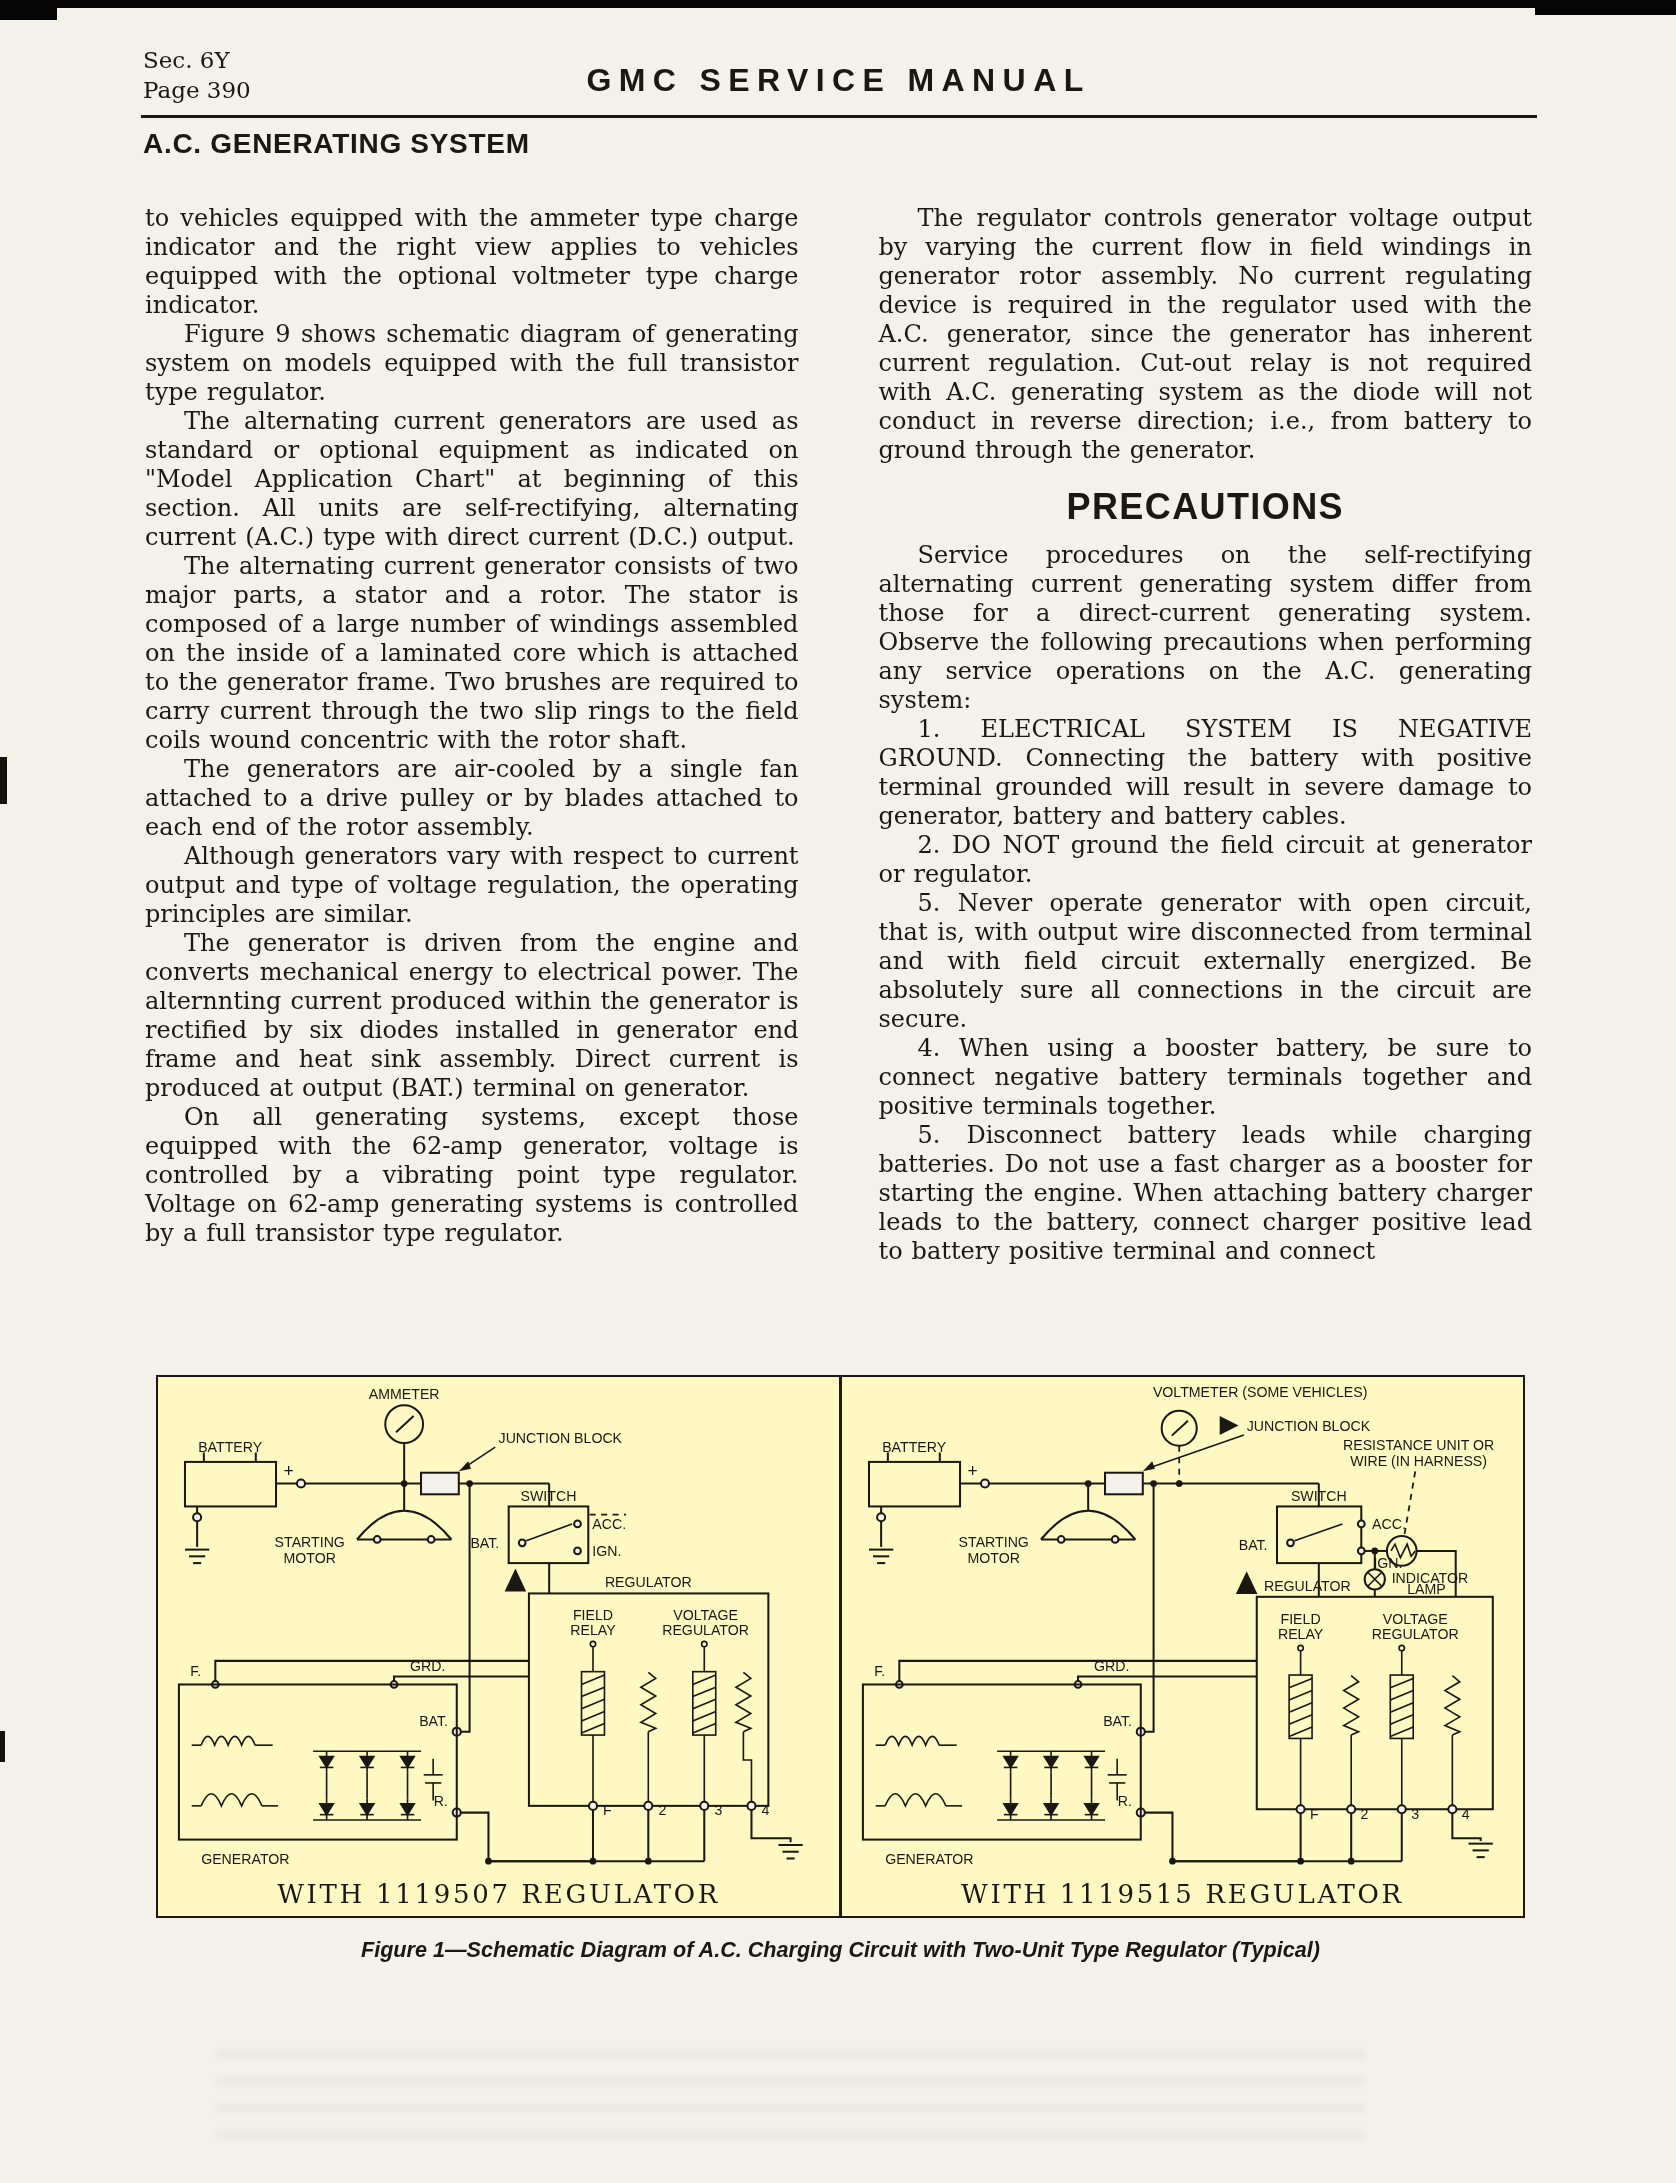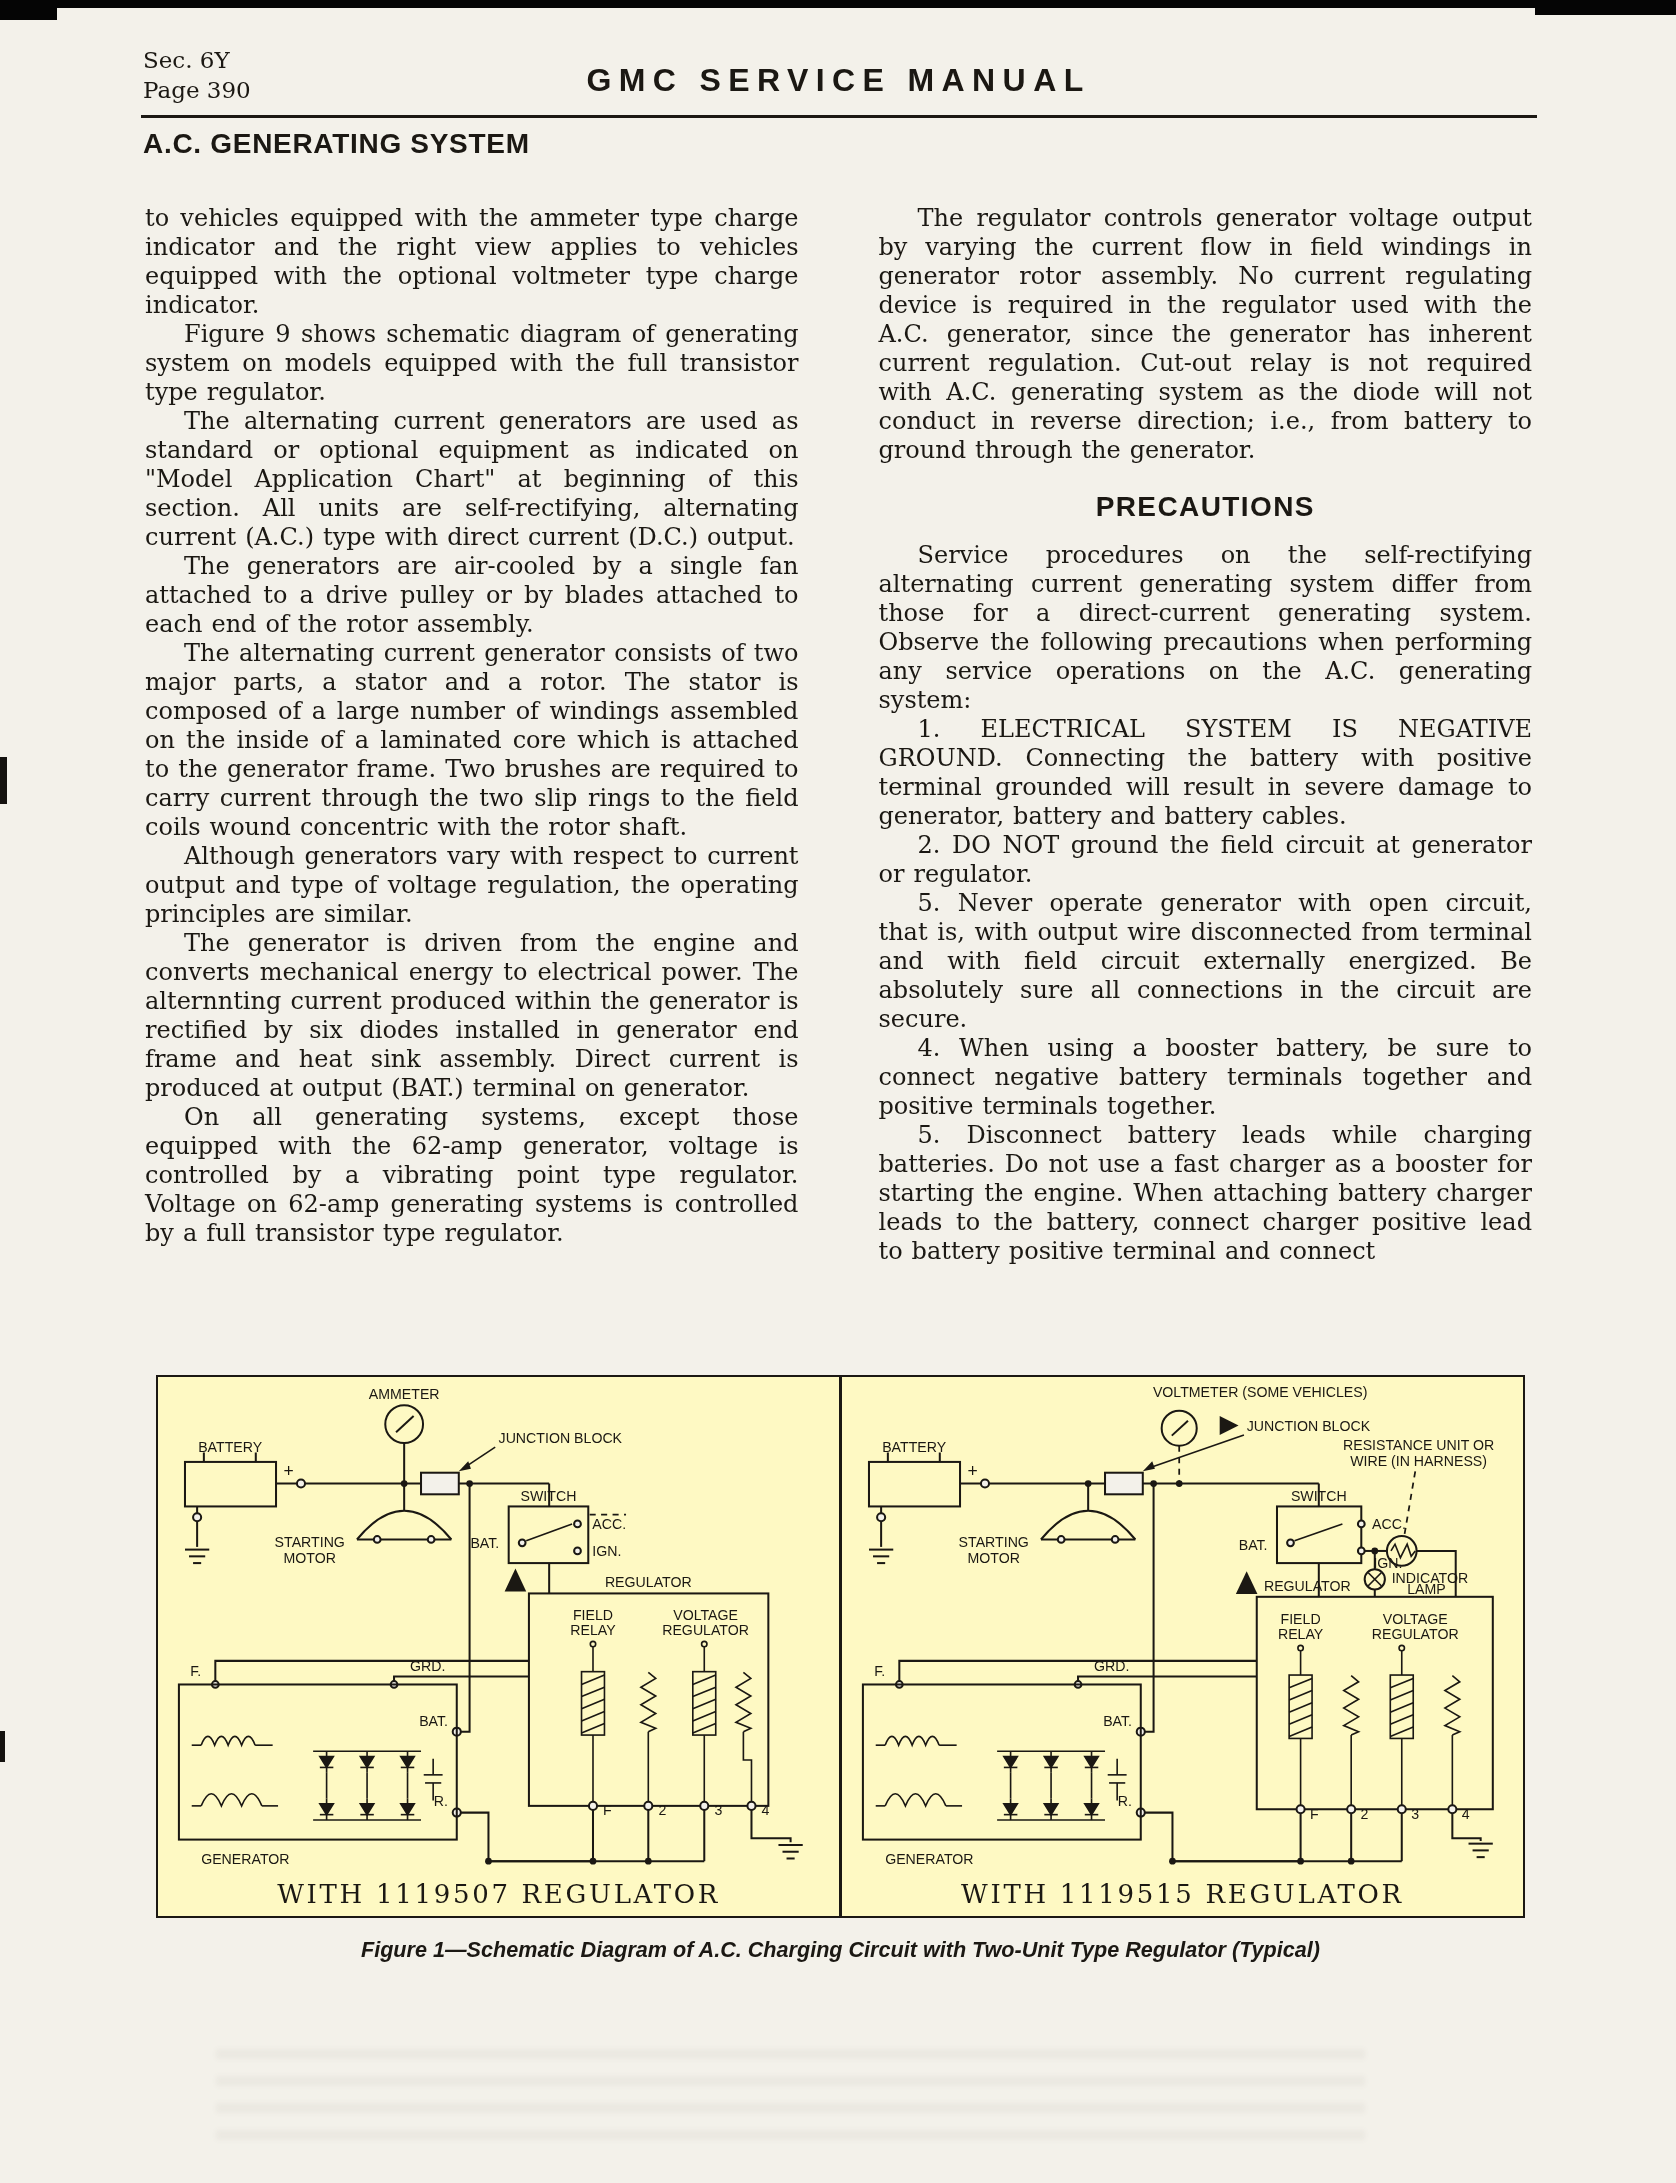--- a/index.html
+++ b/index.html
@@ -35,21 +35,21 @@
     font-weight:bold; font-size:28px; letter-spacing:0.7px;
   }
 
   
   .columns { position:absolute; top:204px; left:145px; width:1387px; display:flex; gap:80px; }
   .col { width:654px; font-size:24px; line-height:29px; text-align:justify; }
   .col p { margin:0; text-indent:39px; word-spacing:1.4px; }
   .col p.noindent { text-indent:0; }
   .precautions {
     font-family:"Liberation Sans","DejaVu Sans",sans-serif;
-    font-weight:bold; font-size:28px; letter-spacing:1.4px;
+    font-weight:bold; font-size:36px; letter-spacing:1.4px;
     text-align:center; margin:27px 0 20px 0;
   }
 
   
   .figure-wrap { position:absolute; top:1375px; left:156px; width:1369px; }
   .figure-box { border:2.7px solid #1b1813; display:flex; background:#fef9c3; }
   .fig-half { flex:1 1 0; padding:4px 0 6.8px 0; }
   .fig-divider { width:2.7px; background:#1b1813; }
   .schematic { width:100%; height:auto; display:block; }
   .fig-title {
@@ -97,22 +97,22 @@
   <div class="manual-title">GMC SERVICE MANUAL</div>
   <div class="header-rule"></div>
   <h1 class="section-title">A.C. GENERATING SYSTEM</h1>
 </header>
 
 <main class="columns">
   <section class="col">
     <p class="noindent">to vehicles equipped with the ammeter type charge indicator and the right view applies to vehicles equipped with the optional voltmeter type charge indicator.</p>
     <p>Figure 9 shows schematic diagram of generating system on models equipped with the full transistor type regulator.</p>
     <p>The alternating current generators are used as standard or optional equipment as indicated on "Model Application Chart" at beginning of this section. All units are self-rectifying, alternating current (A.C.) type with direct current (D.C.) output.</p>
+    <p>The alternating current generator consists of two major parts, a stator and a rotor. The stator is composed of a large number of windings assembled on the inside of a laminated core which is attached to the generator frame. Two brushes are required to carry current through the two slip rings to the field coils wound concentric with the rotor shaft.</p>
     <p>The generators are air-cooled by a single fan attached to a drive pulley or by blades attached to each end of the rotor assembly.</p>
-    <p>The alternating current generator consists of two major parts, a stator and a rotor. The stator is composed of a large number of windings assembled on the inside of a laminated core which is attached to the generator frame. Two brushes are required to carry current through the two slip rings to the field coils wound concentric with the rotor shaft.</p>
     <p>Although generators vary with respect to current output and type of voltage regulation, the operating principles are similar.</p>
     <p>The generator is driven from the engine and converts mechanical energy to electrical power. The alternnting current produced within the generator is rectified by six diodes installed in generator end frame and heat sink assembly. Direct current is produced at output (BAT.) terminal on generator.</p>
     <p>On all generating systems, except those equipped with the 62-amp generator, voltage is controlled by a vibrating point type regulator. Voltage on 62-amp generating systems is controlled by a full transistor type regulator.</p>
   </section>
   <section class="col">
     <p>The regulator controls generator voltage output by varying the current flow in field windings in generator rotor assembly. No current regulating device is required in the regulator used with the A.C. generator, since the generator has inherent current regulation. Cut-out relay is not required with A.C. generating system as the diode will not conduct in reverse direction; i.e., from battery to ground through the generator.</p>
     <h2 class="precautions">PRECAUTIONS</h2>
     <p>Service procedures on the self-rectifying alternating current generating system differ from those for a direct-current generating system. Observe the following precautions when performing any service operations on the A.C. generating system:</p>
     <p>1. ELECTRICAL SYSTEM IS NEGATIVE GROUND. Connecting the battery with positive terminal grounded will result in severe damage to generator, battery and battery cables.</p>
     <p>2. DO NOT ground the field circuit at generator or regulator.</p>

